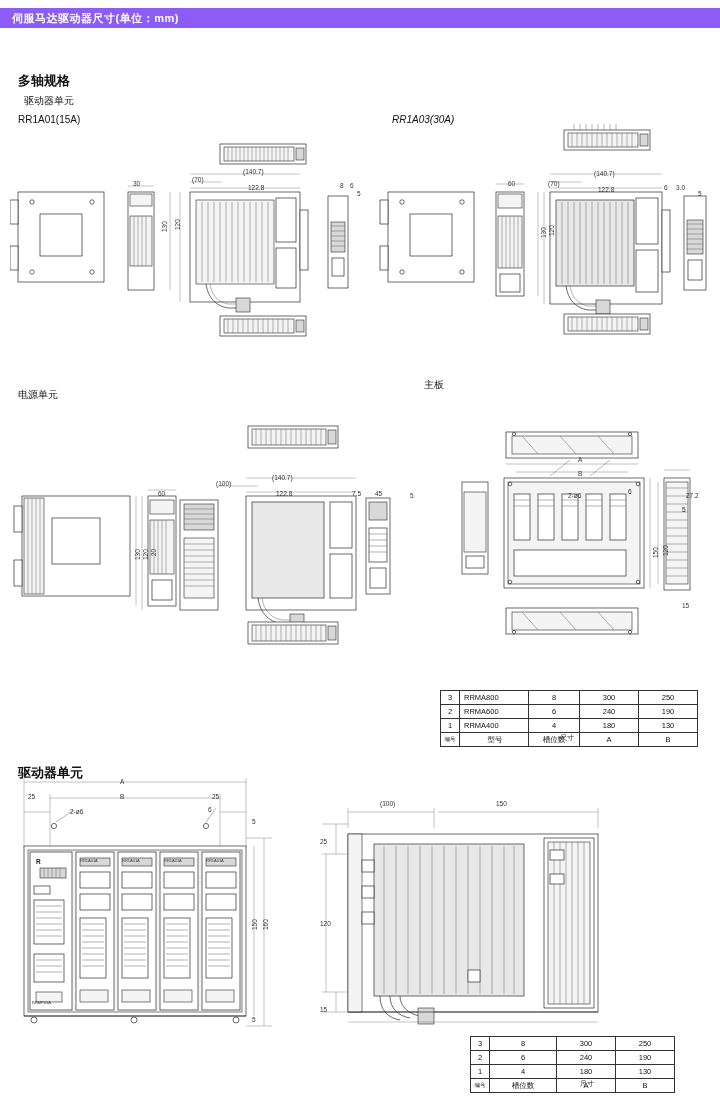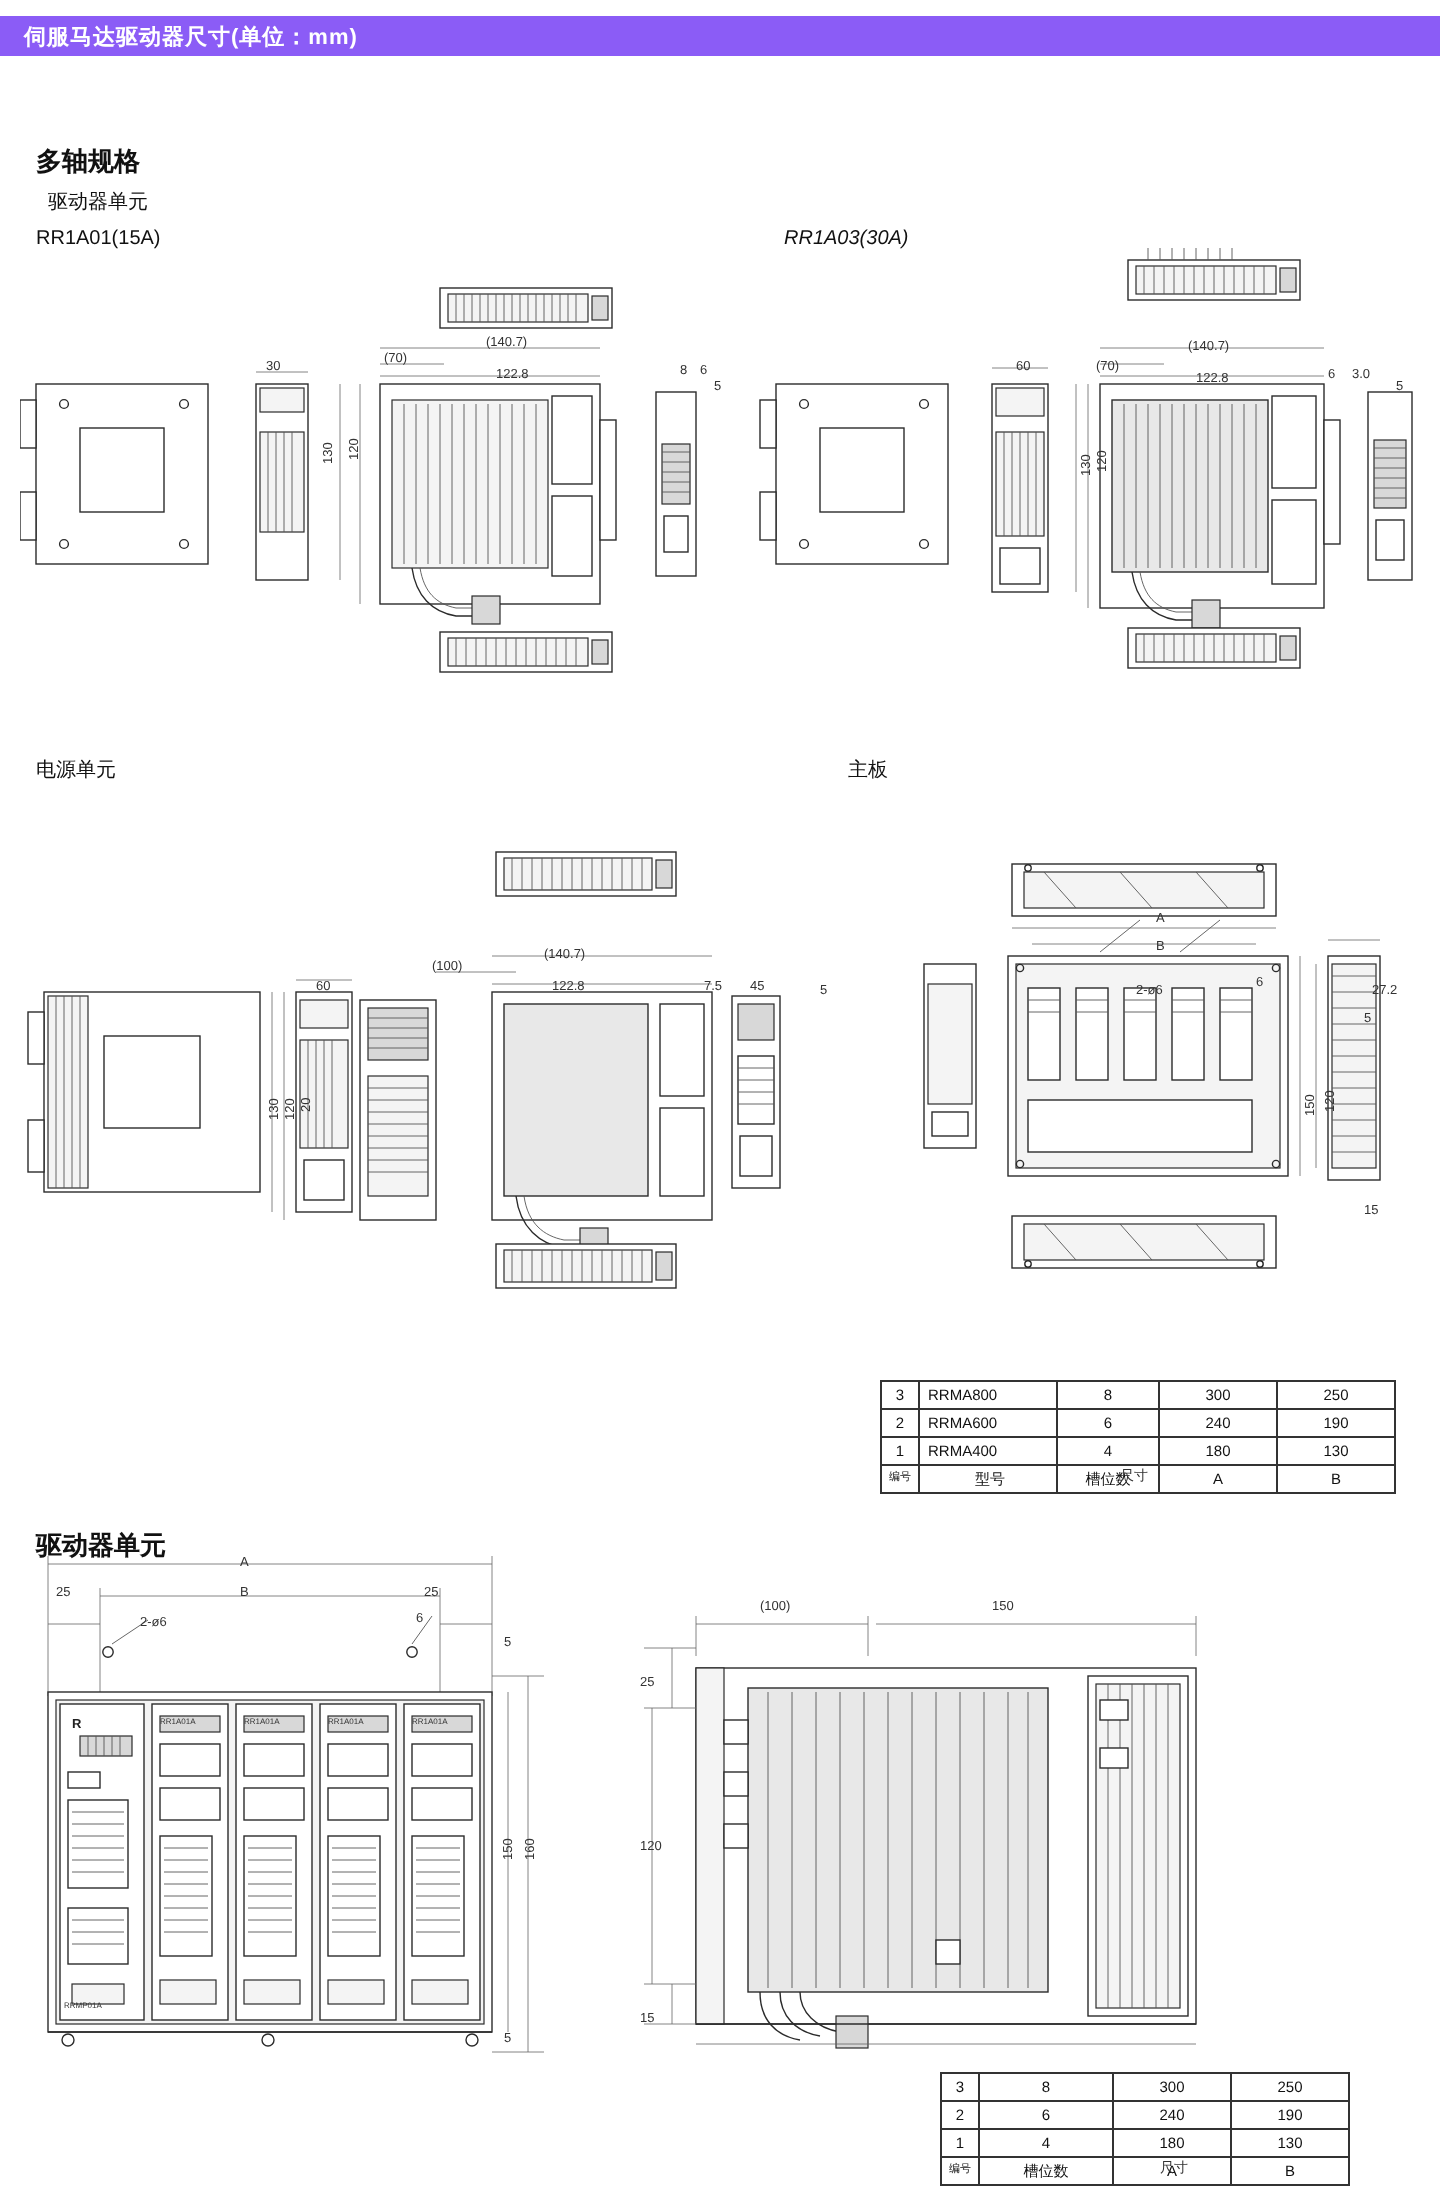--- a/index.html
+++ b/index.html
@@ -327,21 +327,21 @@
   <div class="dim" style="left:508px;top:180px;">60</div>
   <div class="dim" style="left:548px;top:180px;">(70)</div>
   <div class="dim" style="left:594px;top:170px;">(140.7)</div>
   <div class="dim" style="left:598px;top:186px;">122.8</div>
   <div class="dim" style="left:540px;top:238px;transform:rotate(-90deg);transform-origin:left top;">130</div>
   <div class="dim" style="left:548px;top:236px;transform:rotate(-90deg);transform-origin:left top;">120</div>
   <div class="dim" style="left:664px;top:184px;">6</div>
   <div class="dim" style="left:676px;top:184px;">3.0</div>
   <div class="dim" style="left:698px;top:190px;">5</div>
 
-  <div class="lbl" style="left:18px;top:378px;">电源单元</div>
+  <div class="lbl" style="left:18px;top:388px;">电源单元</div>
   <div class="lbl" style="left:424px;top:378px;">主板</div>
 
   <div class="fig" style="left:8px;top:410px;">
     <svg width="420" height="270" viewBox="0 0 420 270">
 
       <g>
         <rect x="240" y="16" width="90" height="22" class="fillwhite"></rect>
         <rect x="244" y="19" width="74" height="16" class="filllight"></rect>
         <g class="ln-thin">
           <line x1="248" y1="19" x2="248" y2="35"></line>

